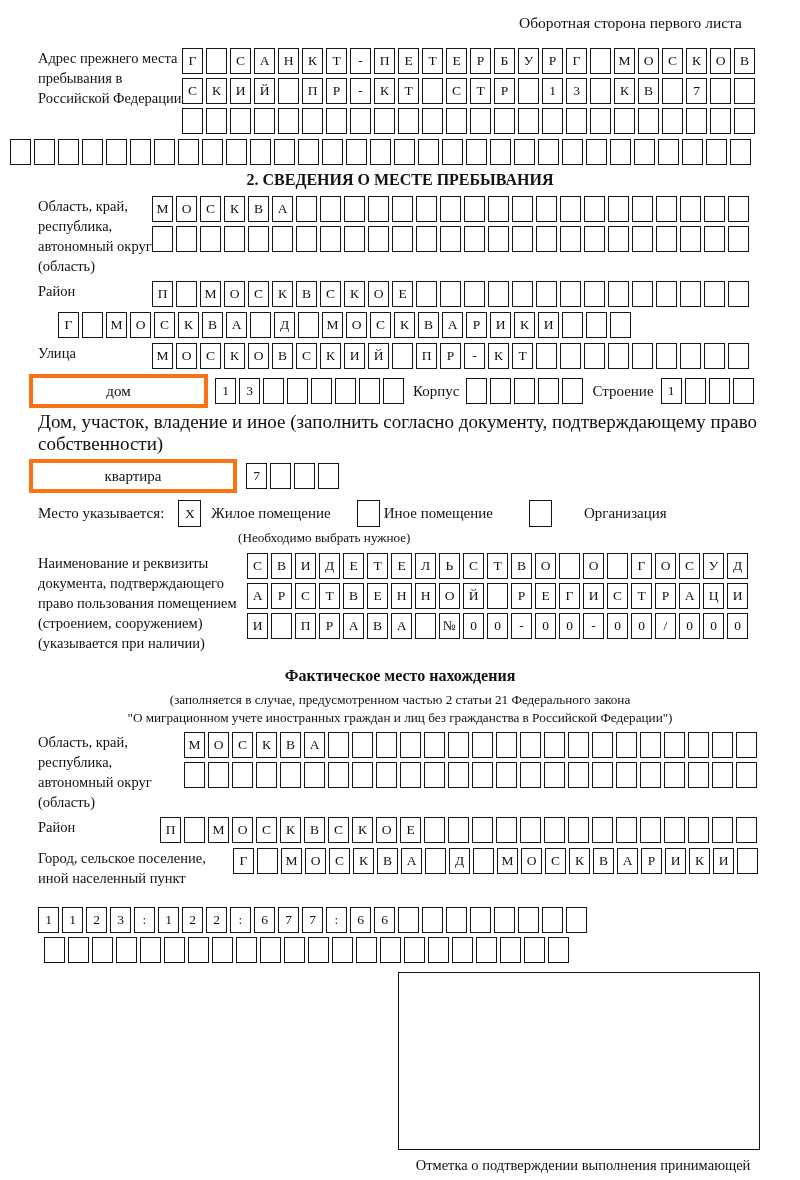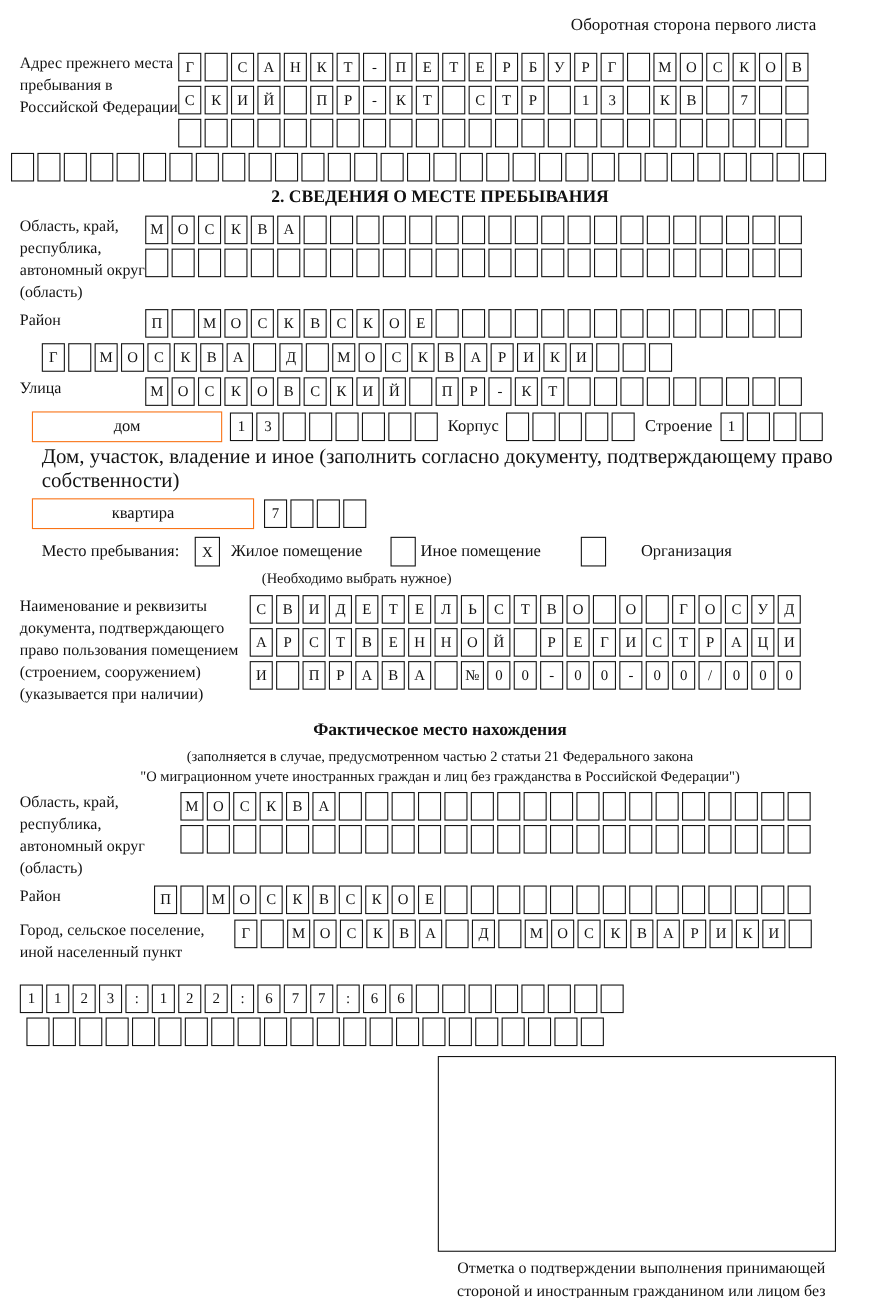--- a/index.html
+++ b/index.html
@@ -2,21 +2,21 @@
 <html><head>
 <meta charset="utf-8">
 <style>
   html,body{margin:0;padding:0;background:#fff;}
   body{width:800px;height:1180px;overflow:hidden;color:#111;
        font-family:"Liberation Serif","DejaVu Serif",serif;}
   .page{position:relative;width:800px;height:888px;box-sizing:border-box;padding-top:14px;}
 
   .header-note{text-align:right;padding-right:58px;font-size:15.5px;}
 
-  .frow{display:flex;align-items:flex-start;margin-left:18px;margin-bottom:5px;}
+  .frow{display:flex;align-items:flex-start;margin-left:38px;margin-bottom:5px;}
   .flabel{font-size:14.5px;line-height:1.38;flex:none;}
   .cells-col{display:flex;flex-direction:column;gap:4px;}
   .boxrow{display:flex;gap:3px;}
   .cell{flex:none;width:19px;height:24px;border:1px solid #151515;
         display:flex;align-items:center;justify-content:center;
         font-size:13.5px;line-height:1;background:#fff;}
   .fullrow{margin-left:10px;margin-bottom:2px;}
 
   .note{font-size:13.2px;text-align:center;margin:1px 8px 6px 8px;}
   .note-left{font-size:19px;margin:0 0 4px 38px;}
@@ -27,21 +27,21 @@
   .w-doc{width:209px;}
   .w-fregion{width:146px;}
   .w-fdistrict{width:122px;}
   .w-fcity{width:195px;}
   .w-cad{width:184px;}
 
   .indent20{margin-left:20px;}
   .pad-top14{padding-top:14px;}
 
   .inline-row{display:flex;align-items:center;margin-left:29px;margin-bottom:3px;}
-  .labelbox{flex:none;border:1px solid #f97316;height:26px;display:flex;
+  .labelbox{flex:none;border:4px solid #f97316;height:26px;display:flex;
             align-items:center;justify-content:center;font-size:15px;background:#fff;}
   .lb-dom{width:171px;margin-right:7px;}
   .lb-kv{width:200px;margin-right:9px;}
   .inline-cap{font-size:15px;margin:0 7px 0 9px;flex:none;}
 
   .stay-row{display:flex;align-items:center;margin:7px 0 3px 38px;font-size:15px;}
   .stay-row .cell{width:21px;height:25px;}
   .choose-note{font-size:13.2px;margin:0 0 7px 238px;}
 
   .fact-note{font-size:13.2px;text-align:center;margin:0 30px 2px 30px;}
@@ -361,21 +361,21 @@
     <div class="labelbox lb-kv">квартира</div>
     <div class="boxrow">
         <span class="cell">7</span>
         <span class="cell"></span>
         <span class="cell"></span>
         <span class="cell"></span>
       </div>
   </div>
 
   <div class="stay-row">
-    <span>Место пребывания:</span>
+    <span>Место указывается:</span>
     <span class="cell" style="margin-left:14px;">X</span>
     <span style="margin-left:10px;">Жилое помещение</span>
     <span class="cell" style="margin-left:26px;"></span>
     <span style="margin-left:4px;">Иное помещение</span>
     <span class="cell" style="margin-left:36px;"></span>
     <span style="margin-left:32px;">Организация</span>
   </div>
   <div class="choose-note">(Необходимо выбрать нужное)</div>
 
   <div class="frow">

